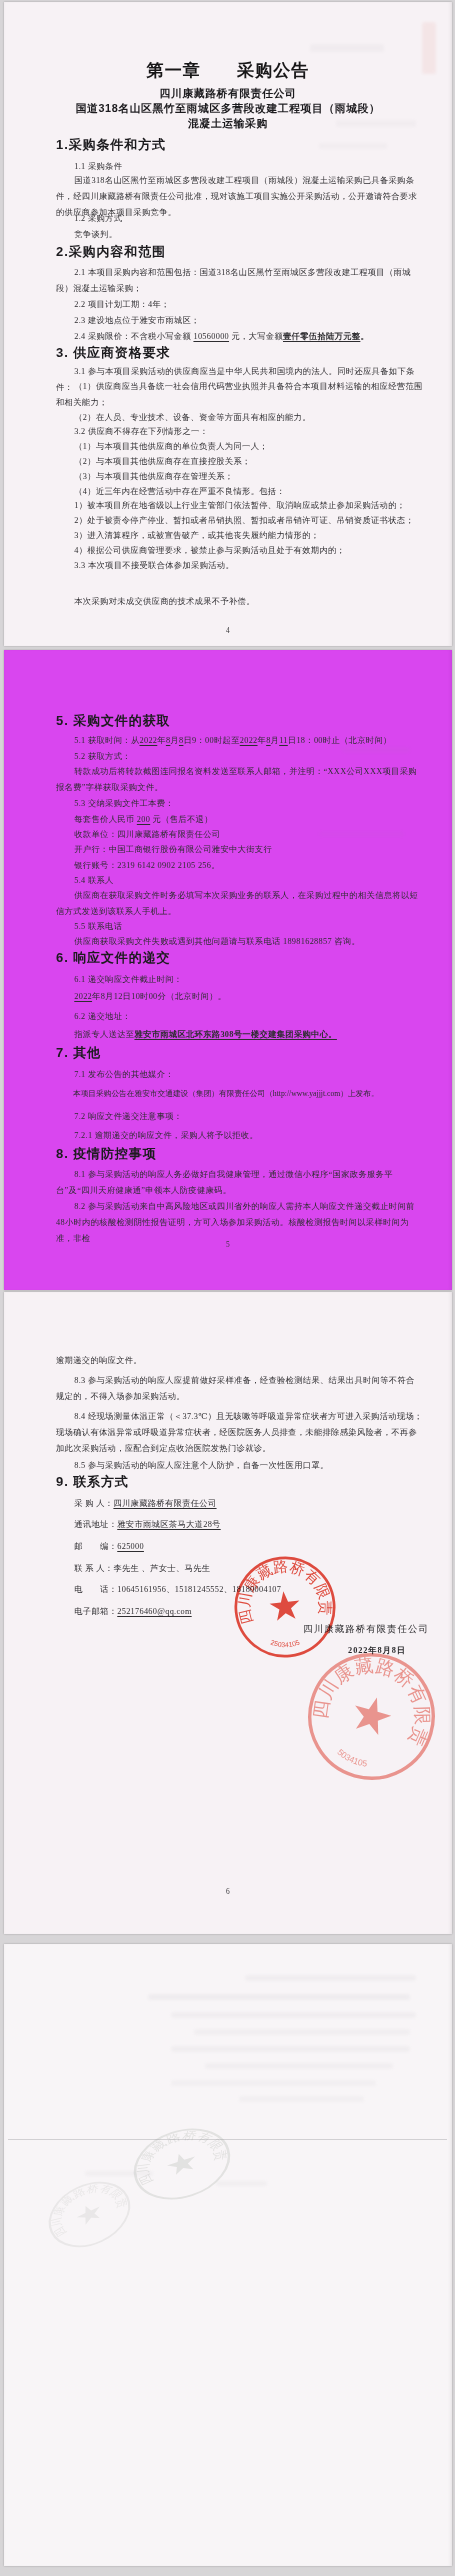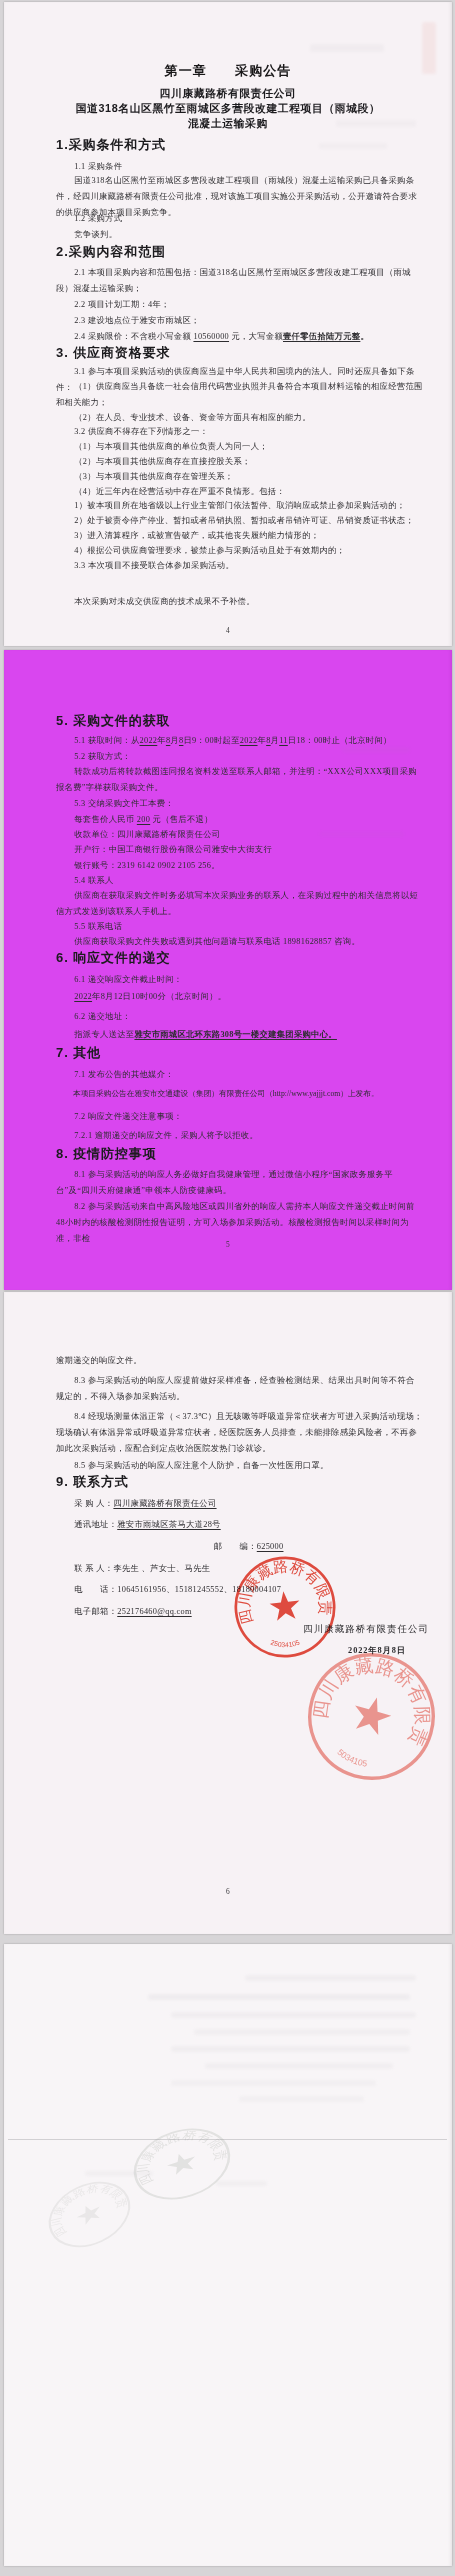--- a/index.html
+++ b/index.html
@@ -20,21 +20,21 @@
     font-size:8.3px;line-height:16px;letter-spacing:0.3px;
   }
   .b,.blk{text-indent:2.2em;}
   .cont{text-indent:0;}
   .url{font-size:7.7px;letter-spacing:0;}
   .h{
     font-family:"Liberation Sans","DejaVu Sans",sans-serif;
     font-weight:bold;font-size:13px;letter-spacing:0.9px;color:#1c1b1e;text-indent:0;line-height:13.7px;
   }
   .t1{left:0;width:448px;text-align:center;font-family:"Liberation Sans","DejaVu Sans",sans-serif;
-      font-weight:bold;font-size:13px;letter-spacing:1.1px;color:#181718;}
+      font-weight:bold;font-size:17px;letter-spacing:1.1px;color:#181718;}
   .t2{left:0;width:448px;text-align:center;font-family:"Liberation Sans","DejaVu Sans",sans-serif;
       font-weight:bold;font-size:10.8px;letter-spacing:0.6px;color:#1c1b1e;line-height:15px;}
   .pn{left:0;width:448px;text-align:center;font-size:7.4px;color:#3a393c;text-indent:0;}
   .rt{left:auto;right:23px;width:auto;font-size:9.4px;letter-spacing:1.1px;color:#29282b;}
   .rd{left:auto;right:46px;width:auto;font-size:8.3px;letter-spacing:0.9px;font-weight:bold;color:#29282b;}
   span.su{text-decoration:underline;text-underline-offset:2.3px;}
   span.sb{font-weight:bold;}
   span.sbu{font-weight:bold;text-decoration:underline;text-underline-offset:2.3px;}
   .seal{position:absolute;mix-blend-mode:multiply;pointer-events:none;}
   .smudge{position:absolute;border-radius:2.8px;filter:blur(1.7px);}
@@ -106,21 +106,21 @@
       <div class="line pn" style="top: 587px;">5</div>
     </div>
     <div class="page " style="top: 1292px; height: 642px;">
       <div class="line cont" style="top: 61px;"><span>逾期递交的响应文件。</span></div>
       <div class="line blk" style="top: 81px;"><span>8.3 参与采购活动的响应人应提前做好采样准备，经查验检测结果、结果出具时间等不符合规定的，不得入场参加采购活动。</span></div>
       <div class="line blk" style="top: 117px;"><span>8.4 经现场测量体温正常（＜37.3℃）且无咳嗽等呼吸道异常症状者方可进入采购活动现场；现场确认有体温异常或呼吸道异常症状者，经医院医务人员排查，未能排除感染风险者，不再参加此次采购活动，应配合到定点收治医院发热门诊就诊。</span></div>
       <div class="line b" style="top: 166px;"><span>8.5 参与采购活动的响应人应注意个人防护，自备一次性医用口罩。</span></div>
       <div class="line h" style="top: 183px;"><span>9. 联系方式</span></div>
       <div class="line b" style="top: 204px;"><span>采 购 人：</span><span class="su">四川康藏路桥有限责任公司</span></div>
       <div class="line b" style="top: 225px;"><span>通讯地址：</span><span class="su">雅安市雨城区茶马大道28号</span></div>
-      <div class="line b" style="top: 247px; text-align: center;"><span>邮　　编：</span><span class="su">625000</span></div>
+      <div class="line b" style="top: 247px;"><span>邮　　编：</span><span class="su">625000</span></div>
       <div class="line b" style="top: 269px;"><span>联 系 人：李先生 、芦女士、马先生</span></div>
       <div class="line b" style="top: 290px;"><span>电　　话：10645161956、15181245552、18180004107</span></div>
       <div class="line b" style="top: 312px;"><span>电子邮箱：</span><span class="su">252176460@qq.com</span></div>
       <div class="line rt" style="top: 329px;"><span>四川康藏路桥有限责任公司</span></div>
       <div class="line rd" style="top: 351px;"><span>2022年8月8日</span></div>
       <div class="line pn" style="top: 592px;">6</div>
     </div>
     <div class="page p4" style="top: 1944px; height: 622px;"></div>
     <svg class="seal" viewBox="0 0 196 196" style="left:229px;top:1551px;width:112px;height:112px;opacity:0.85;transform:rotate(-6deg) scaleY(1);">
       <circle cx="98" cy="98" r="86" fill="none" stroke="#e2301f" stroke-width="4.73"></circle>

